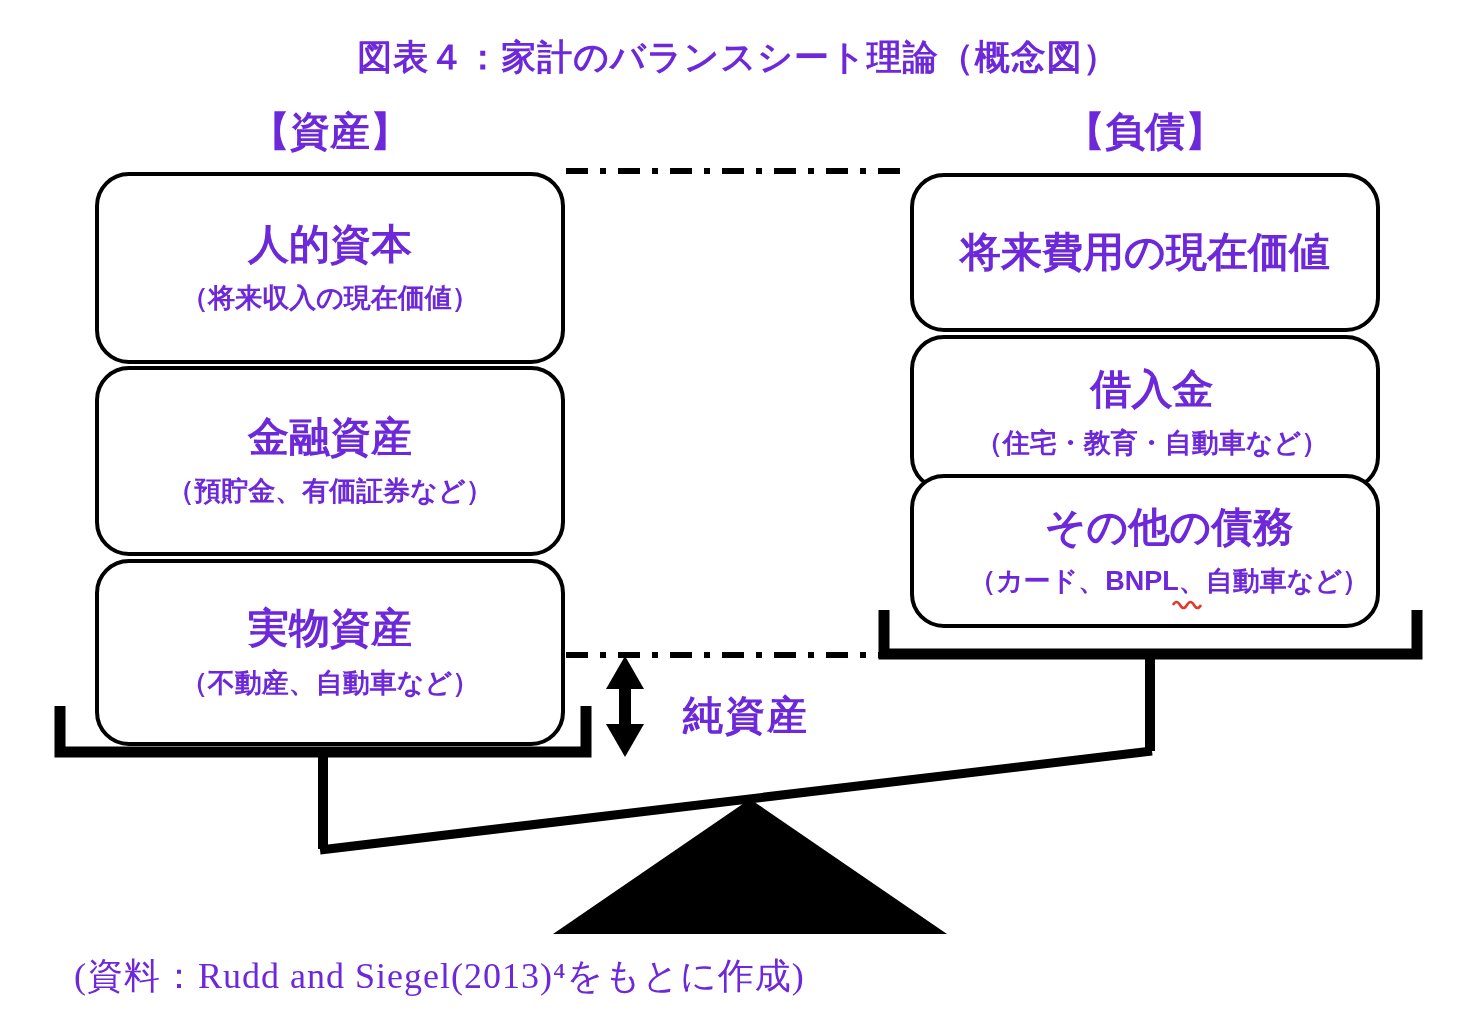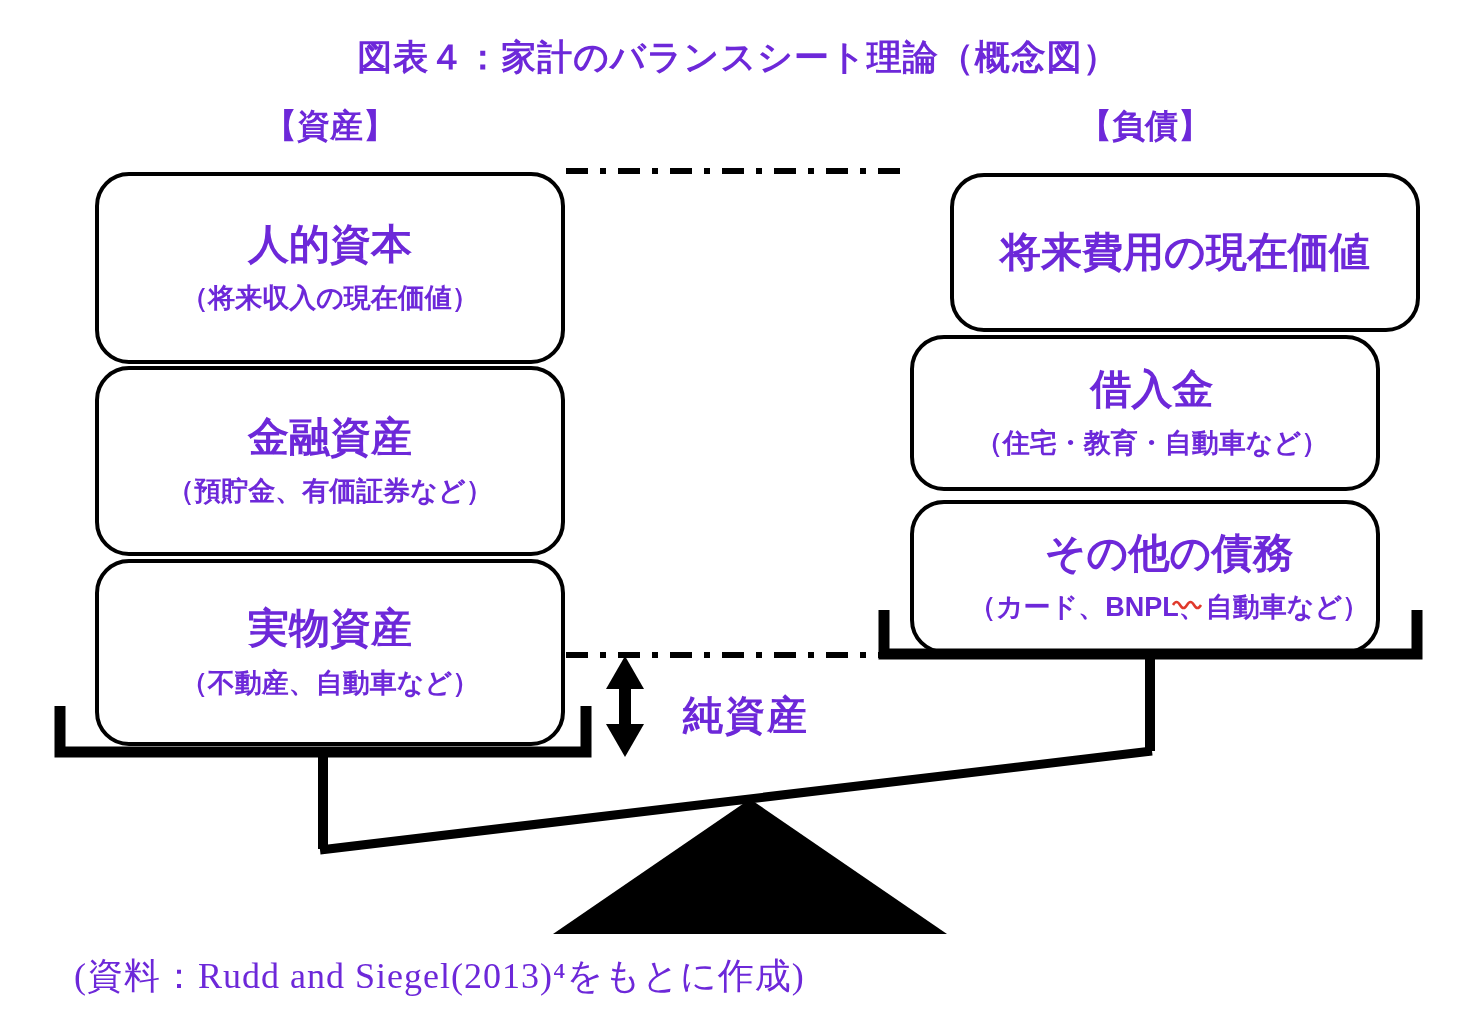--- a/index.html
+++ b/index.html
@@ -23,21 +23,21 @@
     width: 1476px;
     text-align: center;
     font-size: 35px;
     font-weight: 700;
     letter-spacing: 1px;
   }
   .col-header {
     position: absolute;
     width: 470px;
     text-align: center;
-    font-size: 33px;
+    font-size: 40px;
     font-weight: 700;
   }
   .assets-header { left: 95px; top: 104px; }
   .liab-header   { left: 910px; top: 104px; }
   .box {
     position: absolute;
     width: 470px;
     box-sizing: border-box;
     border: 4px solid #000000;
     border-radius: 34px;
@@ -58,23 +58,23 @@
     font-size: 27px;
     font-weight: 700;
     line-height: 1.15;
   }
   .box-sub:empty { display: none; }
   .col-left  { left: 95px; }
   .col-right { left: 910px; }
   .box-a1 { top: 172px; height: 192px; }
   .box-a2 { top: 366px; height: 190px; text-align: center; }
   .box-a3 { top: 559px; height: 187px; }
-  .box-l1 { top: 173px; height: 159px; margin-left: 40px; }
+  .box-l1 { top: 173px; height: 159px; }
   .box-l2 { top: 335px; height: 156px; padding-left: 14px; }
-  .box-l3 { top: 500px; height: 154px; padding-left: 48px; }
+  .box-l3 { top: 474px; height: 154px; padding-left: 48px; }
   .scale-svg {
     position: absolute;
     left: 0;
     top: 0;
     width: 1476px;
     height: 1036px;
     pointer-events: none;
   }
   .net-label {
     position: absolute;

